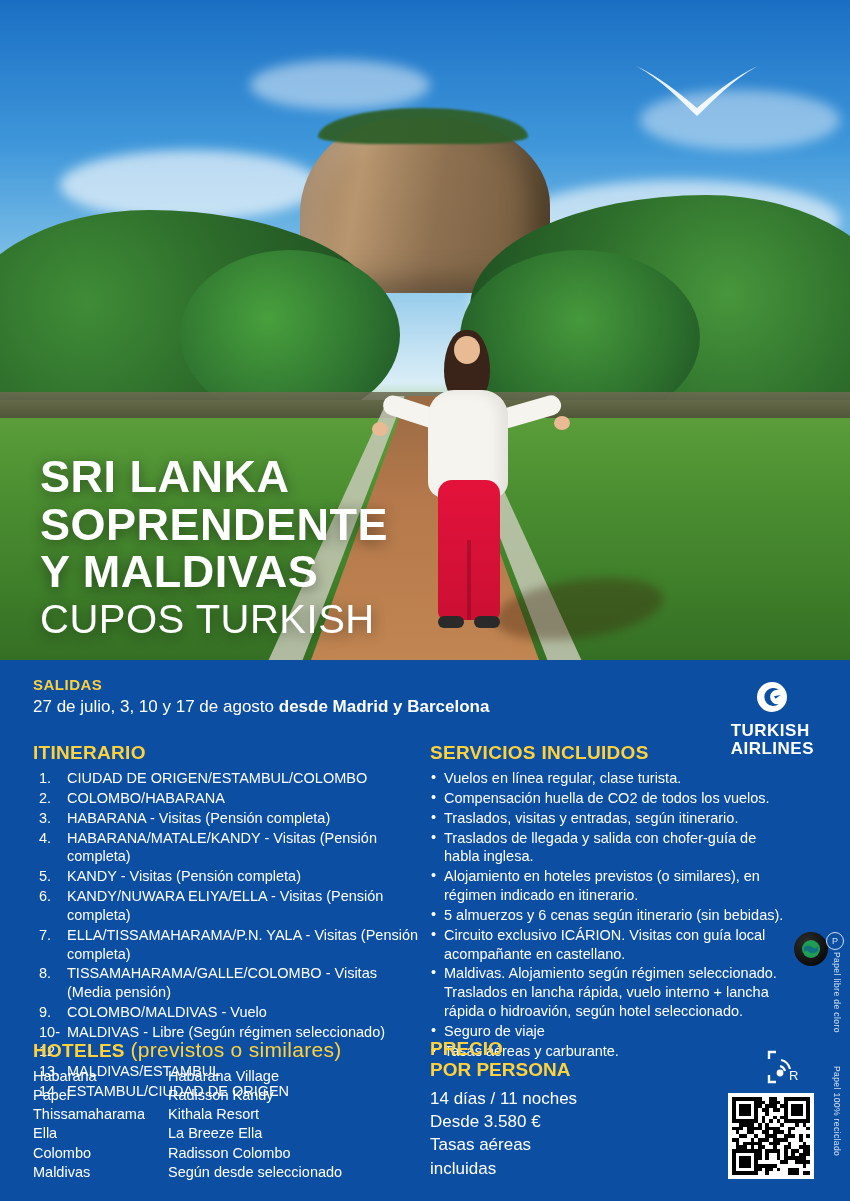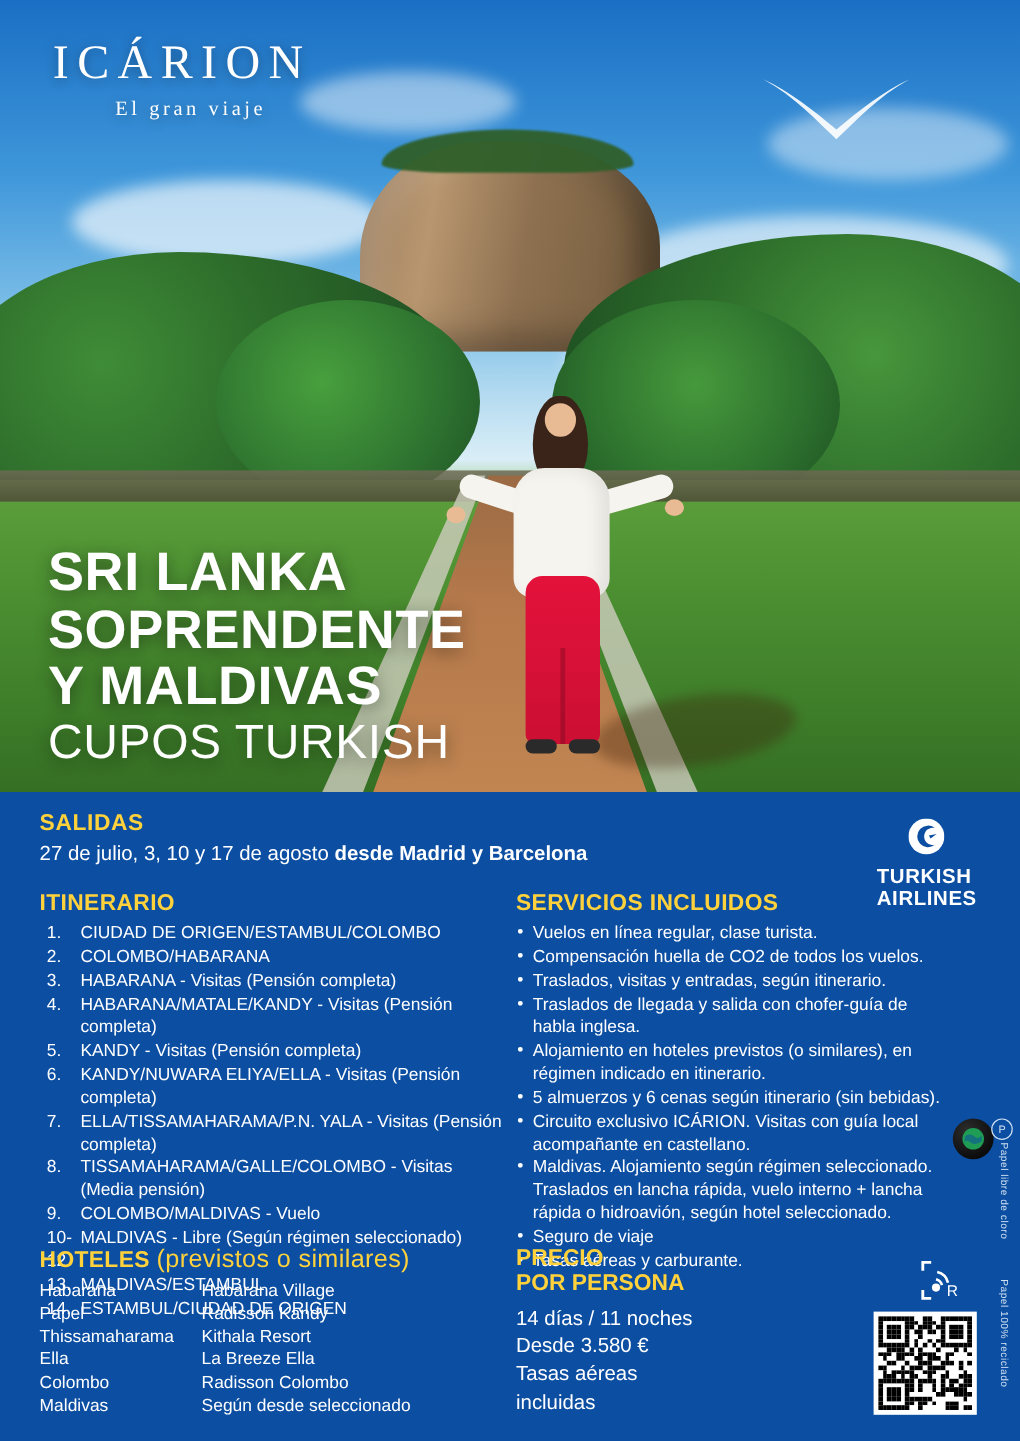--- a/index.html
+++ b/index.html
@@ -280,21 +280,21 @@
     background: #0b4ea2;
     color: #ffffff;
   }
 
   .salidas {
     position: absolute;
     left: 33px;
     top: 16px;
   }
   .salidas-title {
-    font-size: 19px;
+    font-size: 15px;
     font-weight: bold;
     letter-spacing: .5px;
     color: #ffd23c;
   }
   .salidas-line {
     margin-top: 4px;
     font-size: 17px;
     color: #ffffff;
   }
   .salidas-line b { font-weight: bold; }
@@ -522,24 +522,20 @@
       <div class="p-arm-l"></div>
       <div class="p-arm-r"></div>
       <div class="p-top"></div>
       <div class="p-hand-l"></div>
       <div class="p-hand-r"></div>
       <div class="p-pants"></div>
       <div class="p-shoe-l"></div>
       <div class="p-shoe-r"></div>
     </div>
 
-    <div class="brand">
-      <div class="brand-name">ICÁRION</div>
-      <div class="brand-tag">El gran viaje</div>
-    </div>
 
     <svg class="bird" viewBox="0 0 130 58">
       <path d="M4 4 C 30 18, 50 40, 65 54 C 80 40, 100 18, 126 4 C 104 14, 84 30, 65 46 C 46 30, 26 14, 4 4 Z" fill="#ffffff" opacity="0.95"></path>
     </svg>
 
     <div class="hero-title">
       <div class="l1">SRI LANKA</div>
       <div class="l2">SOPRENDENTE</div>
       <div class="l3">Y MALDIVAS</div>
       <div class="l4">CUPOS TURKISH</div>

